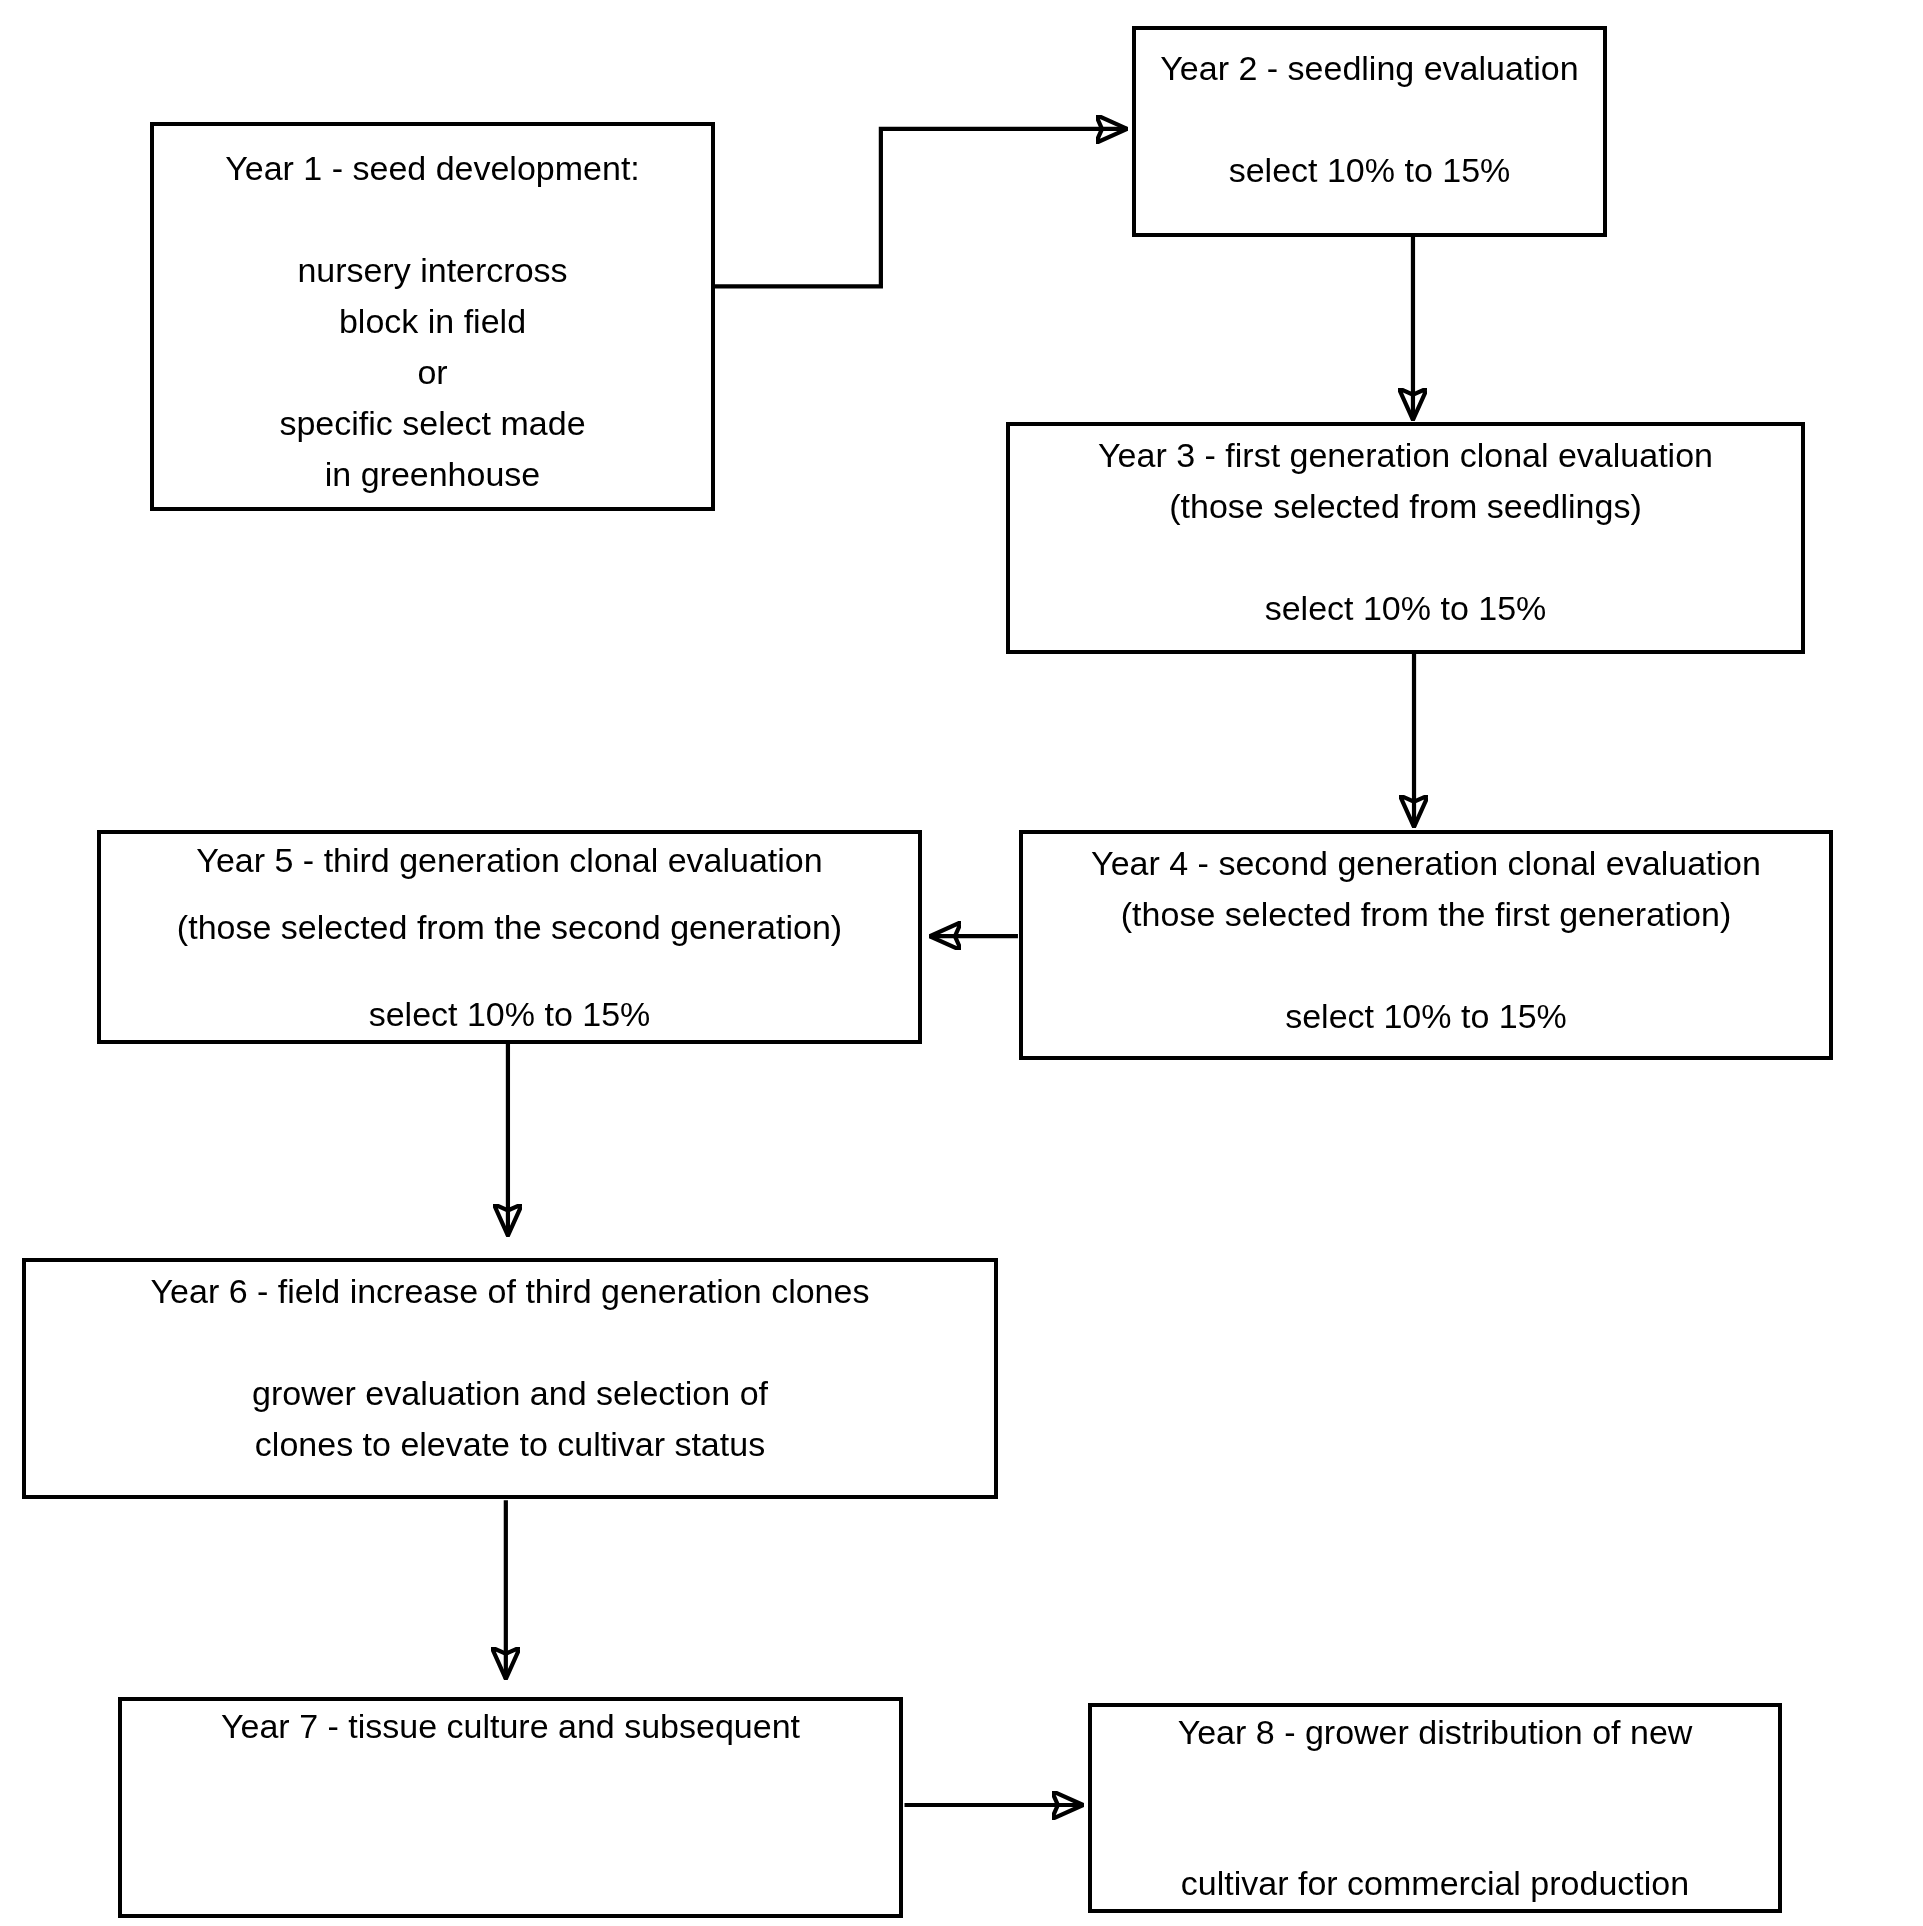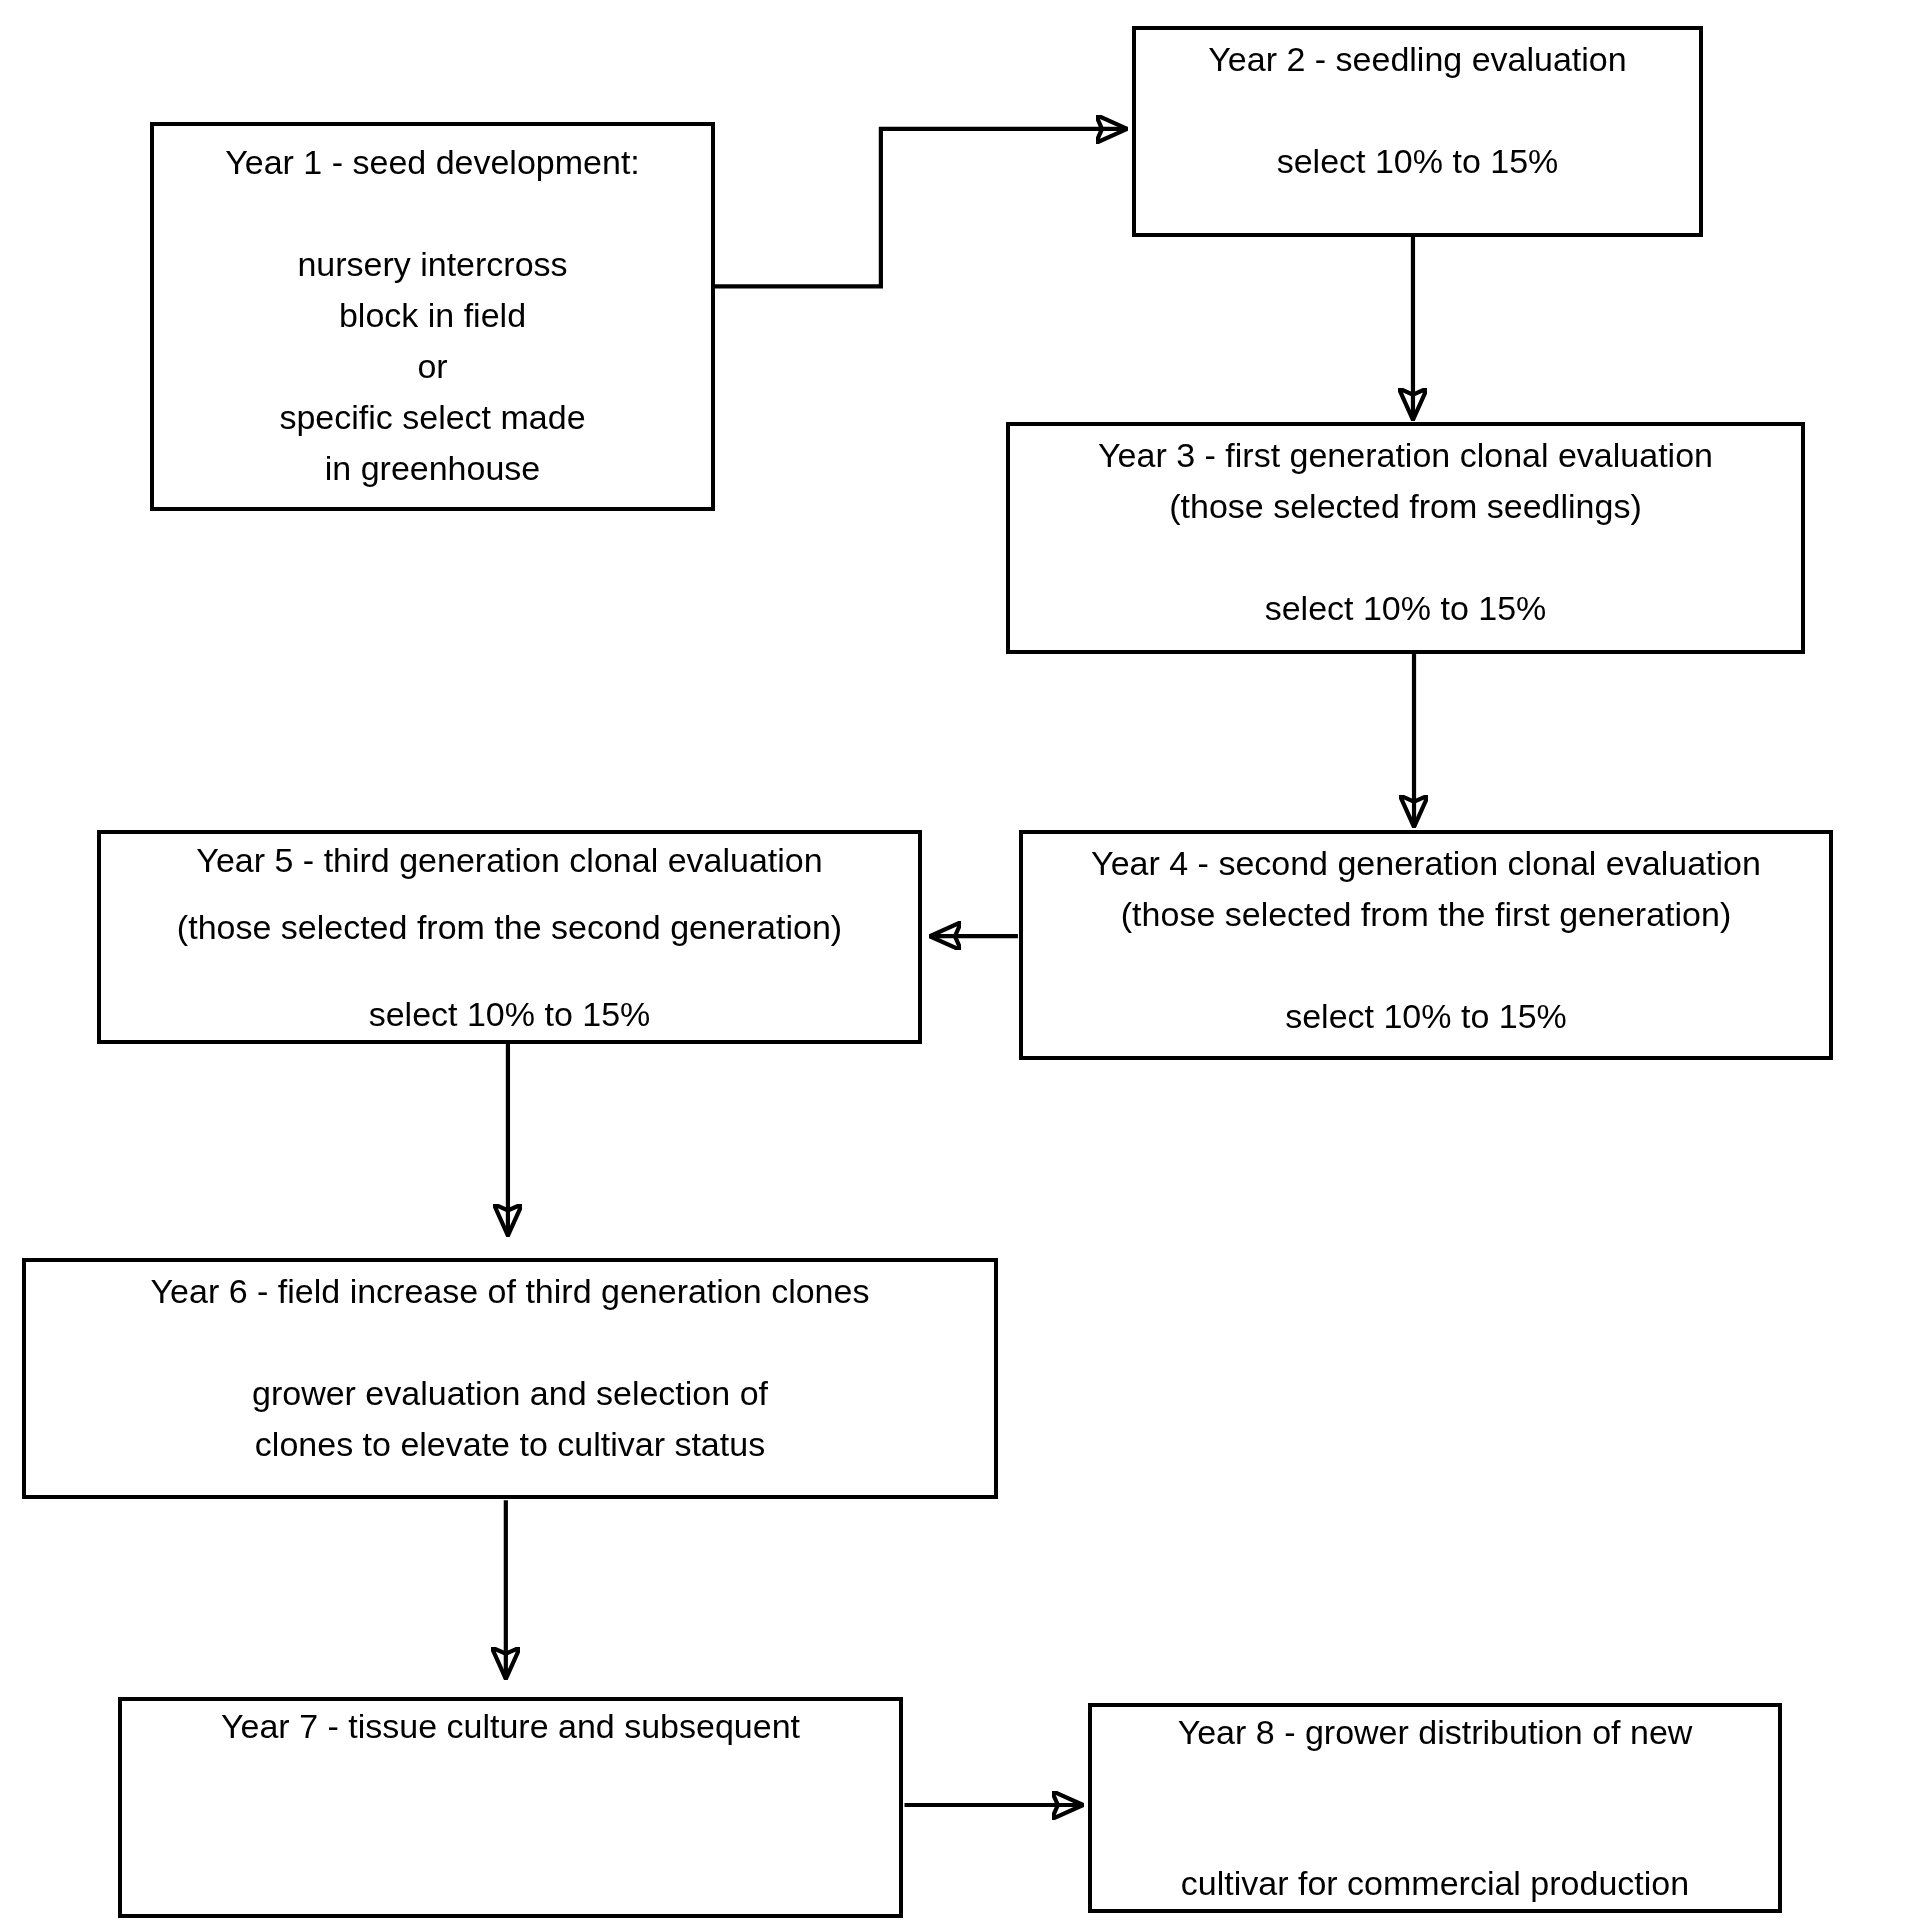--- a/index.html
+++ b/index.html
@@ -61,30 +61,30 @@
     </defs>
   <path d="M 1361 545 H 1677 V 245 H 2146" marker-end="url(#ah)" stroke="#000000"></path>
       <path d="M 2690 450 V 799" marker-end="url(#ah)" stroke="#000000"></path>
       <path d="M 2692 1244 V 1574" marker-end="url(#ah)" stroke="#000000"></path>
       <path d="M 1938 1782 H 1770" marker-end="url(#ah)" stroke="#000000"></path>
       <path d="M 967 1986 V 2352" marker-end="url(#ah)" stroke="#000000"></path>
       <path d="M 963 2856 V 3196" marker-end="url(#ah)" stroke="#000000"></path>
       <path d="M 1722 3436 H 2062" marker-end="url(#ah)" stroke="#000000"></path>
     </svg>
 
-<div class="node" style="left: 150px; top: 122px; width: 565px; height: 389px; padding-top: 10.5px;">
+<div class="node" style="left: 150px; top: 122px; width: 565px; height: 389px; padding-top: 10.5px; justify-content: center;">
       <div class="line">Year 1 - seed development:</div>
       <div class="line"></div>
       <div class="line">nursery intercross</div>
       <div class="line">block in field</div>
       <div class="line">or</div>
       <div class="line">specific select made</div>
       <div class="line">in greenhouse</div>
     </div>
-    <div class="node" style="left: 1132px; top: 26px; width: 571px; height: 211px; padding-top: 4px;">
+    <div class="node" style="left: 1132px; top: 26px; width: 475px; height: 211px; padding-top: 13px;">
       <div class="line">Year 2 - seedling evaluation</div>
       <div class="line"></div>
       <div class="line">select 10% to 15%</div>
     </div>
     <div class="node" style="left: 1006px; top: 422px; width: 799px; height: 232px; padding-top: 4.2px;">
       <div class="line">Year 3 - first generation clonal evaluation</div>
       <div class="line">(those selected from seedlings)</div>
       <div class="line"></div>
       <div class="line">select 10% to 15%</div>
     </div>

